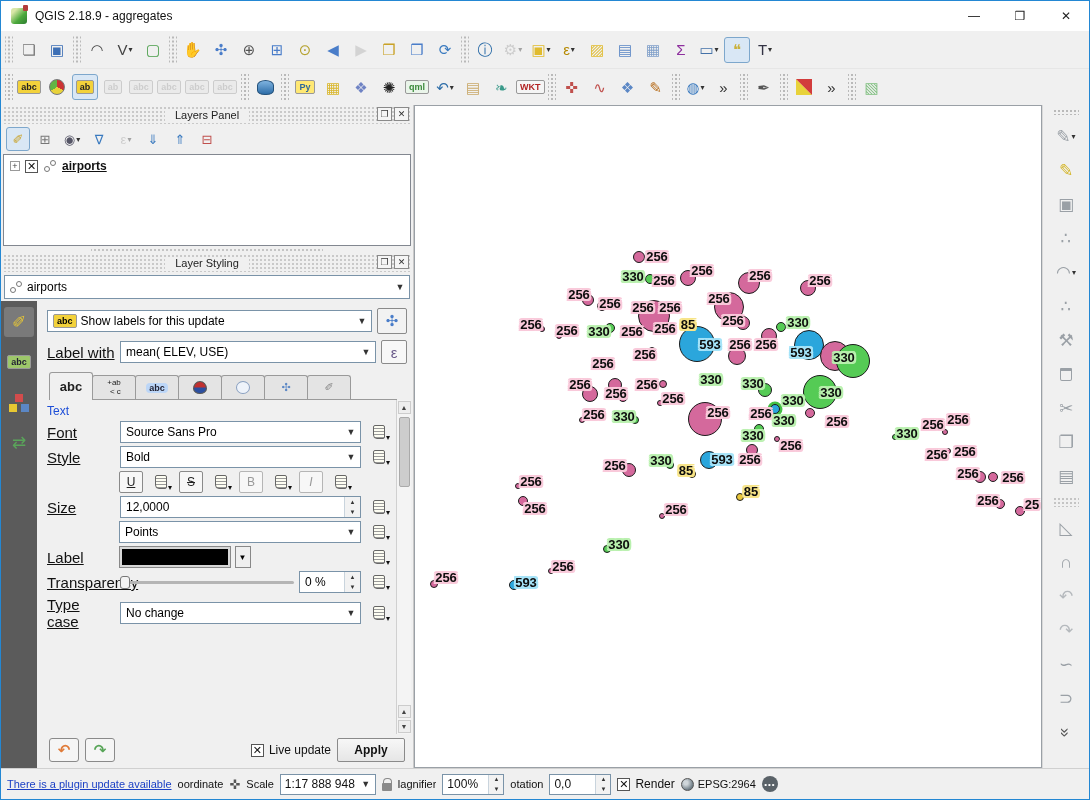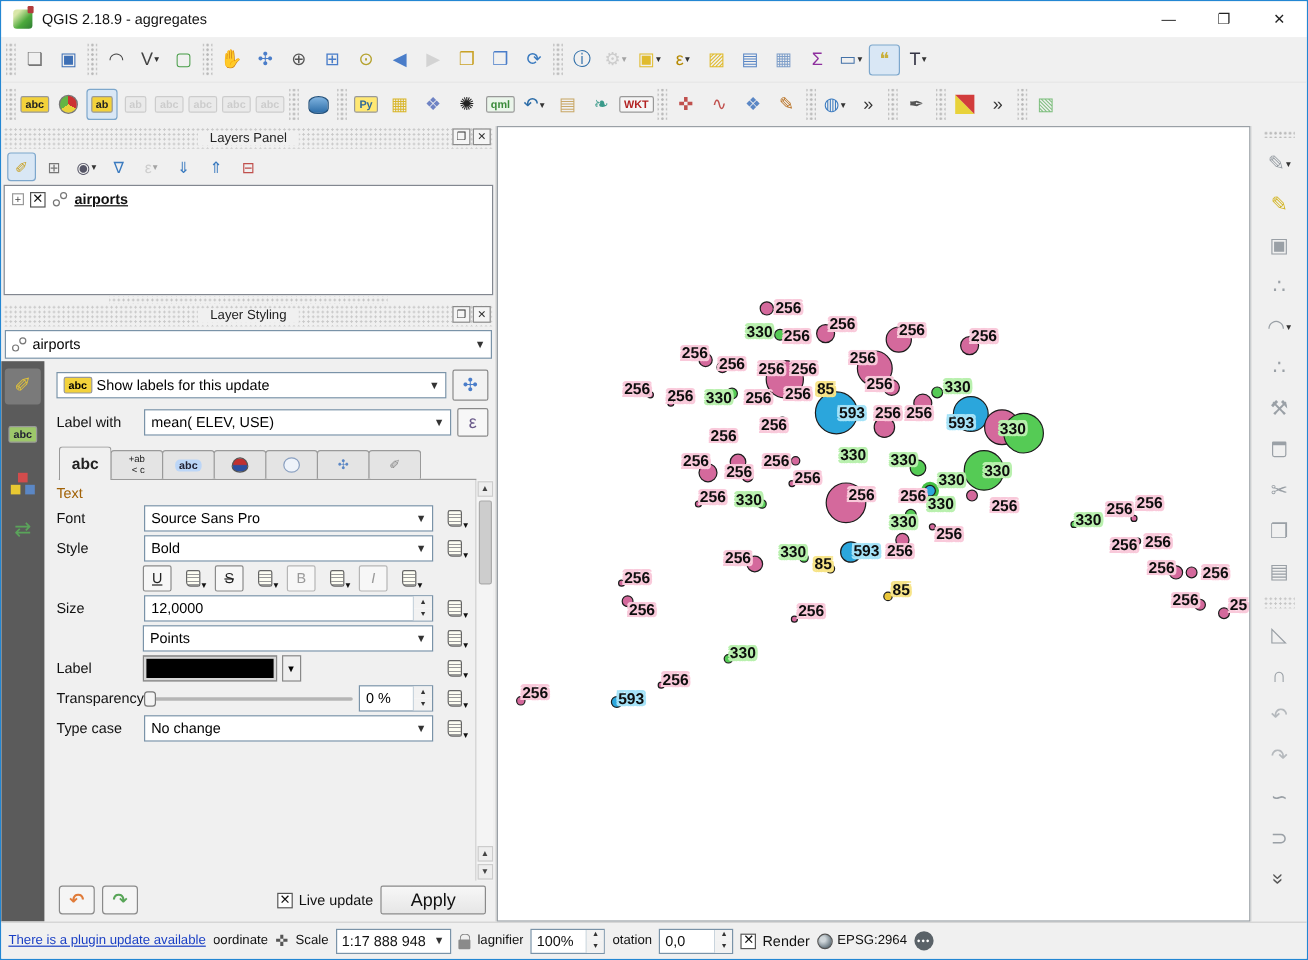--- a/index.html
+++ b/index.html
@@ -65,21 +65,21 @@
   
   .ls { flex:1 1 auto; display:flex; flex-direction:column; min-height:0;}
   .ls-layercombo { height:24px; margin:2px 3px; border:1px solid #7a93a8; background:#fff; display:flex; align-items:center; font-size:12px; padding-left:4px; gap:4px; flex:0 0 auto;}
   .combo-arrow { margin-left:auto; width:18px; align-self:stretch; display:flex; align-items:center; justify-content:center; font-size:9px; color:#333; }
   .ls-body { flex:1 1 auto; display:flex; min-height:0; }
   .ls-strip { width:36px; background:#5b5b5b; display:flex; flex-direction:column; align-items:center; padding-top:6px; gap:10px; flex:0 0 auto;}
   .stripbtn { width:30px; height:30px; border-radius:3px; display:flex; align-items:center; justify-content:center; font-size:17px; }
   .stripbtn.sel { background:#7a7a7a; }
   .ls-content { flex:1 1 auto; display:flex; flex-direction:column; min-width:0; padding:4px 2px 0 4px; }
   .row { display:flex; align-items:center; margin:3px 4px 3px 6px; gap:5px; }
-  .rowlabel { width:68px; font-size:12px; color:#111; flex:0 0 auto;}
+  .rowlabel { width:68px; font-size:15px; color:#111; flex:0 0 auto;text-decoration:underline;}
   .combo { height:22px; border:1px solid #7a93a8; background:#fff; display:flex; align-items:center; font-size:12px; padding-left:5px; flex:1 1 auto; gap:4px; min-width:0; white-space:nowrap; overflow:hidden;}
   .spin { height:22px; border:1px solid #7a93a8; background:#fff; display:flex; align-items:center; font-size:12px; padding-left:5px; flex:1 1 auto; }
   .spinbtns { margin-left:auto; display:flex; flex-direction:column; width:16px; align-self:stretch; border-left:1px solid #c9d4dd;}
   .spinbtns span{ flex:1; font-size:6px; display:flex; align-items:center; justify-content:center; color:#333; background:#f2f2f2;}
   .dd { width:26px; height:22px; display:flex; align-items:center; justify-content:center; flex:0 0 auto; position:relative;}
   .ddsheet { width:12px; height:14px; background:#fdfdf2; border:1px solid #666; border-radius:2px 2px 2px 4px; background-image:repeating-linear-gradient(#fdfdf2 0 2px,#999 2px 3px); }
   .dd::after { content:"▾"; position:absolute; right:2px; bottom:1px; font-size:8px; color:#111; }
   .epsbtn { width:26px; height:24px; border:1px solid #8a8a8a; background:#f7f7f7; border-radius:2px; font-size:15px; color:#6a5a8a; display:flex; align-items:center; justify-content:center; flex:0 0 auto;}
   .placebtn { width:30px; height:26px; border:1px solid #8a8a8a; background:#f2f2f2; border-radius:2px; display:flex; align-items:center; justify-content:center; color:#4a7dc9; font-size:15px; flex:0 0 auto;}
 
@@ -90,31 +90,31 @@
   .tab .bluetag { background:#bcd6f7; border-radius:4px; padding:0 3px; font-size:9px; font-weight:bold; color:#223;}
   .tab .dropred { width:14px; height:13px; border-radius:50% 50% 50% 50%/60% 60% 40% 40%; background:linear-gradient(#c03030 45%,#2b4fa0 55%); border:1px solid #555;}
   .tab .dropwhite { width:14px; height:13px; border-radius:50%; background:#eef3fa; border:1px solid #8aa0c0;}
 
   .ls-scrollwrap { flex:1 1 auto; display:flex; min-height:0; overflow:hidden;}
   .ls-rows { flex:1 1 auto; overflow:hidden; }
   .vscroll { width:15px; flex:0 0 auto; border-left:1px solid #d0d0d0; background:#f4f4f4; display:flex; flex-direction:column; align-items:center;}
   .vsarrow { width:13px; height:13px; font-size:7px; display:flex; align-items:center; justify-content:center; color:#444; background:#eee; border:1px solid #ccc; margin:1px 0;}
   .vthumb { width:11px; height:70px; background:#cdcdcd; border:1px solid #aaa; border-radius:2px; margin:2px 0;}
   .vspacer{ flex:1;}
-  .sectionlabel { font-size:12px; color:#a16207; margin:4px 6px 2px 6px; }
+  .sectionlabel { font-size:12px; color:#1d4ed8; margin:4px 6px 2px 6px; }
   .fmtbtn { width:24px; height:22px; border:1px solid #8a8a8a; border-radius:2px; background:#f7f7f7; font-size:12px; display:flex; align-items:center; justify-content:center; color:#222; }
   .fmtbtn.dim{ color:#999; border-color:#b5b5b5;}
   .colorswatch { height:20px; flex:1 1 auto; background:#000; border:2px solid #d7d7d7; outline:1px solid #888; }
   .colordd { width:16px; height:22px; border:1px solid #888; background:#efefef; font-size:8px; display:flex; align-items:center; justify-content:center;}
   .slider { flex:1 1 auto; height:14px; position:relative; }
   .slider .track{ position:absolute; left:0; right:0; top:6px; height:3px; background:#b5b5b5; border-radius:2px;}
   .slider .handle{ position:absolute; left:0; top:1px; width:10px; height:13px; background:#f4f4f4; border:1px solid #777; border-radius:3px;}
   .ls-actions { flex:0 0 auto; display:flex; align-items:center; padding:4px 6px 6px 8px; gap:6px;}
   .histbtn { width:30px; height:24px; border:1px solid #8a8a8a; border-radius:3px; background:#f5f5f5; font-size:15px; font-weight:bold; display:flex; align-items:center; justify-content:center;}
-  .applybtn { width:88px; height:24px; border:1px solid #8a8a8a; border-radius:2px; background:linear-gradient(#f7f7f7,#e6e6e6); font-size:15px; display:flex; align-items:center; justify-content:center; color:#111;}
+  .applybtn { width:68px; height:24px; border:1px solid #8a8a8a; border-radius:2px; background:linear-gradient(#f7f7f7,#e6e6e6); font-size:12px; display:flex; align-items:center; justify-content:center; color:#111;font-weight:bold;}
   .cbline { display:flex; align-items:center; gap:5px; font-size:12px; color:#111;}
 
   
   .canvas { flex:1 1 auto; background:#fff; position:relative; border:1px solid #9aa0a6; overflow:hidden; }
   .bubble { position:absolute; border-radius:50%; border:1.4px solid #1c1c1c; }
   .bubble.sel-f { box-shadow:0 0 0 2.5px #44c044; }
   .mlabel { position:absolute; font-size:13px; font-weight:bold; color:#0d0d0d; transform:translate(-50%,-50%); white-space:nowrap; letter-spacing:0px;}
 
   
   .rtb { width:47px; flex:0 0 auto; background:#f0f0f0; display:flex; flex-direction:column; align-items:center; padding-top:4px; border-left:1px solid #d9d9d9;}

